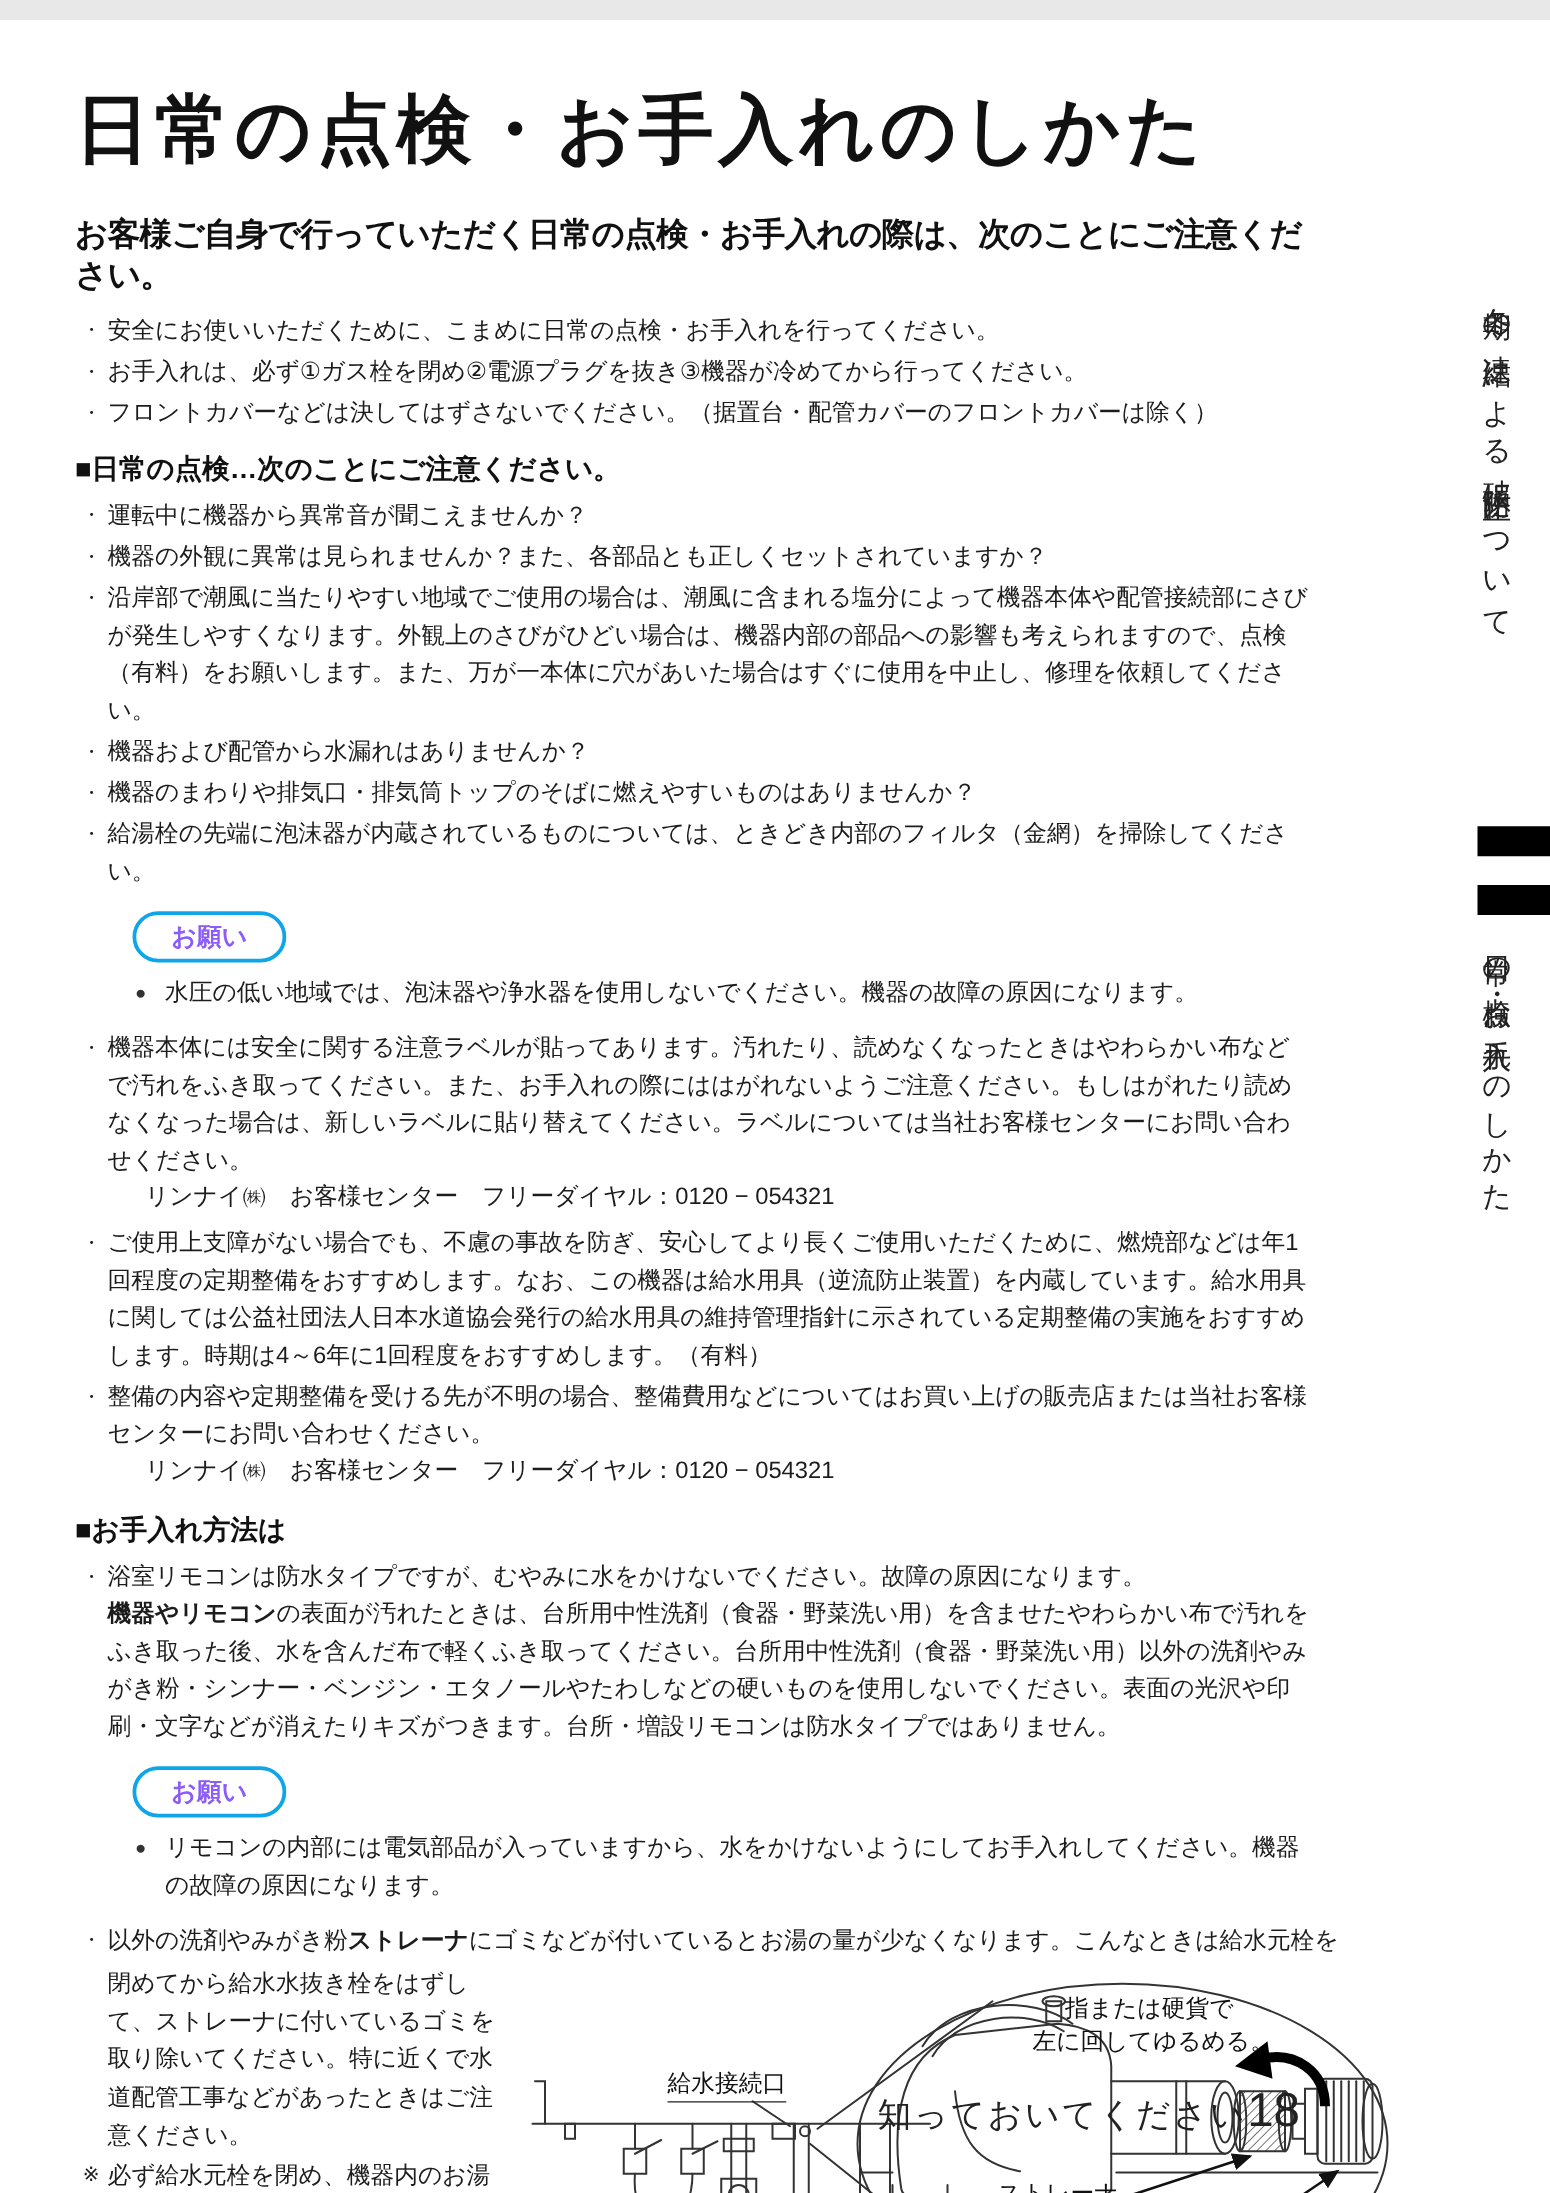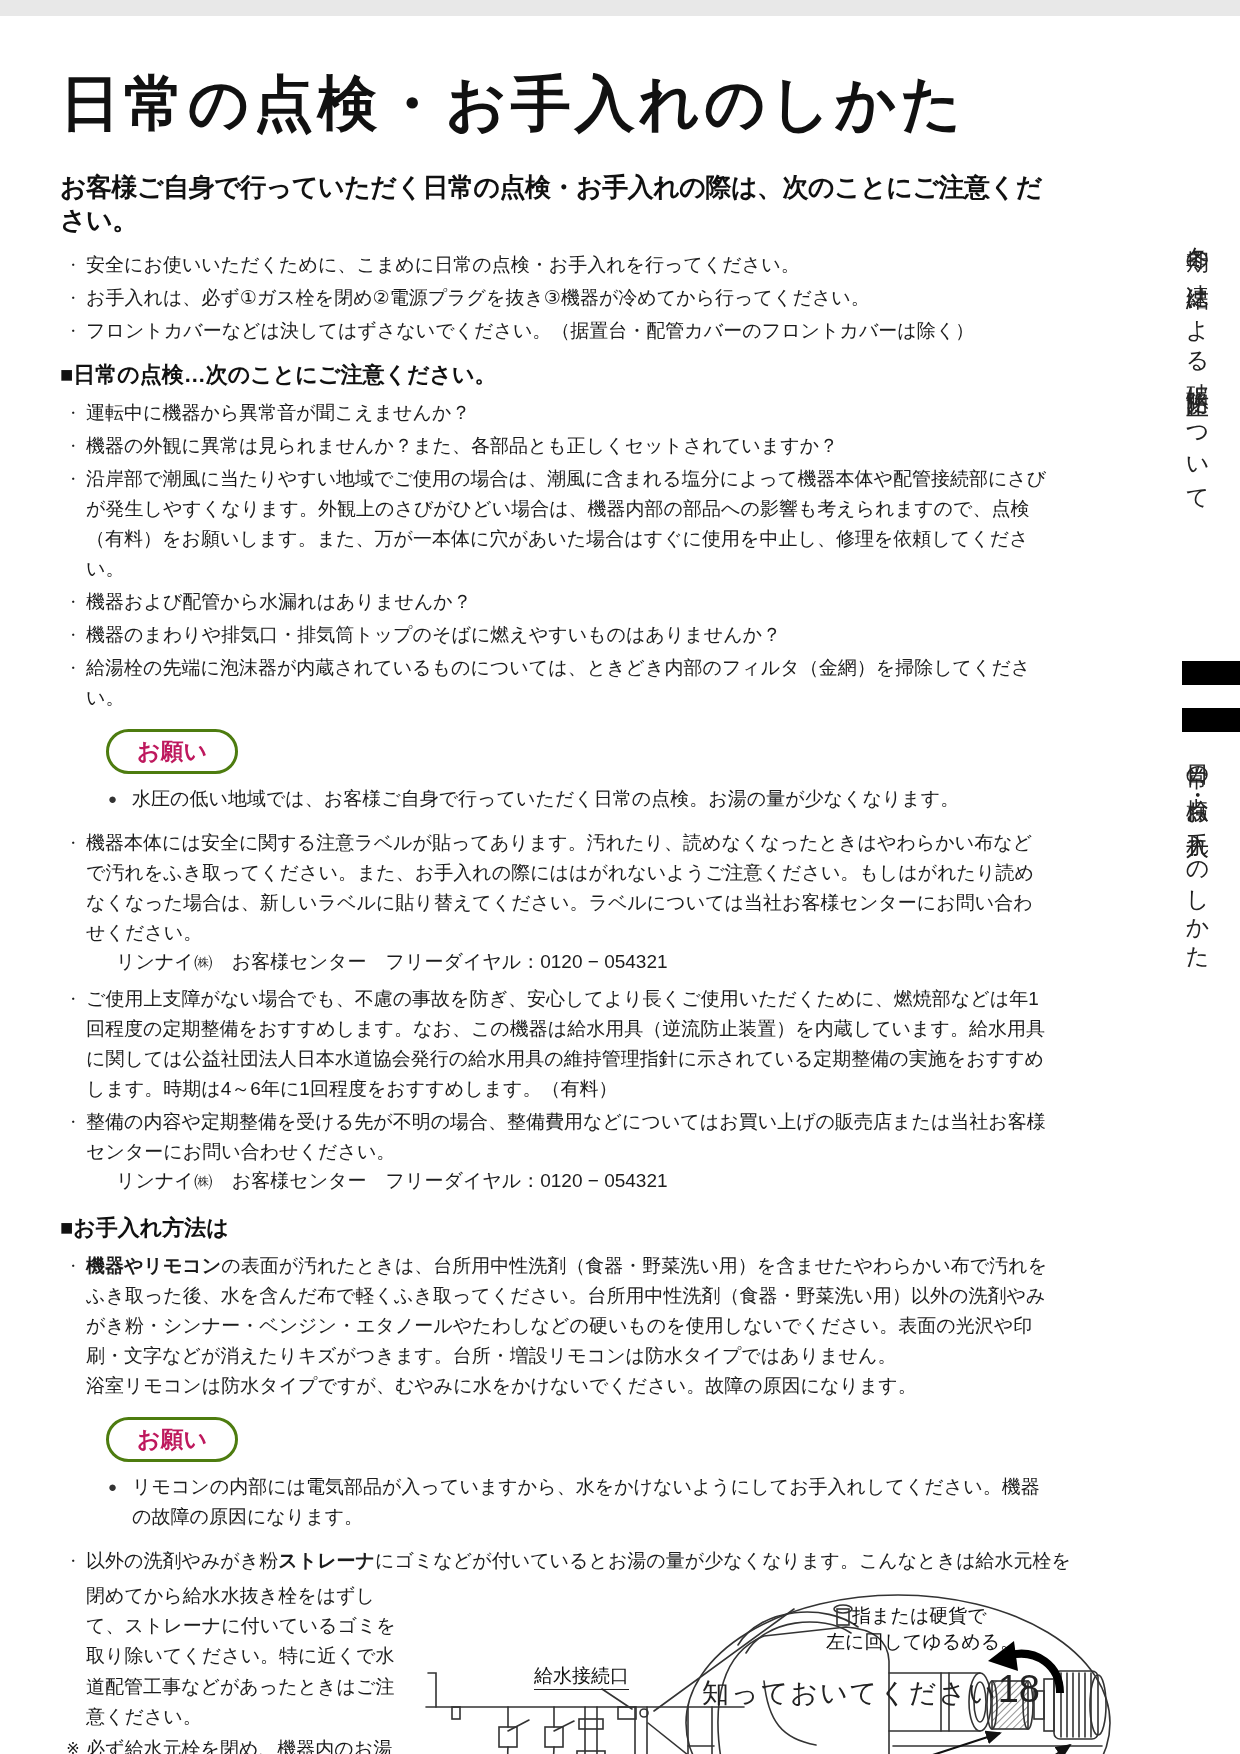--- a/index.html
+++ b/index.html
@@ -7,22 +7,22 @@
   .page{position:relative;width:1240px;height:1754px;background:#ffffff;margin:16px auto;
         font-family:"Liberation Sans","DejaVu Sans",sans-serif;color:#1c1c1c;overflow:hidden;}
   .content{position:absolute;left:60px;top:50px;width:990px;}
   h1.title{font-size:60px;font-weight:900;letter-spacing:4px;margin:0 0 30px 0;line-height:1.25;color:#111;}
   .lead{font-size:26px;font-weight:900;letter-spacing:-0.5px;margin:0 0 14px 0;line-height:1.25;color:#111;}
   .blist{margin:0 0 6px 0;}
   .b{display:flex;align-items:flex-start;margin:0 0 3px 0;font-size:19px;line-height:1.58;}
   .b .mk{width:26px;flex-shrink:0;text-align:center;font-size:15px;padding-top:3px;}
   .bc{flex:1;}
   h2.sec{font-size:22px;font-weight:800;margin:14px 0 8px 0;color:#111;}
-  .onegai{display:inline-block;border:3px solid #4d7c0f;border-radius:26px;padding:4px 28px;
-          font-size:23px;font-weight:800;margin:10px 0 8px 46px;color:#be185d;}
+  .onegai{display:inline-block;border:3px solid #0ea5e9;border-radius:26px;padding:4px 28px;
+          font-size:20px;font-weight:800;margin:10px 0 8px 46px;color:#8b5cf6;}
   .dot-item{display:flex;align-items:flex-start;margin:2px 0 14px 48px;font-size:19px;line-height:1.58;}
   .dot-item .mk{width:24px;flex-shrink:0;font-size:15px;padding-top:3px;color:#333;}
   .contact{font-size:19px;margin:0 0 4px 30px;line-height:1.5;}
   .bottom-row{display:flex;align-items:flex-start;margin-top:4px;}
   .leftcol{width:336px;flex-shrink:0;margin-left:-26px;font-size:19px;line-height:1.6;}
   .leftcol .cont{padding-left:26px;}
   .li2{display:flex;align-items:flex-start;margin-top:2px;}
   .li2 .mk2{width:26px;flex-shrink:0;text-align:center;font-size:16px;padding-top:2px;}
   .diagram{position:relative;width:720px;height:286px;flex-shrink:0;margin-top:0;}
   .diagram svg{position:absolute;left:0;top:0;}
@@ -92,21 +92,21 @@
         <div class="bc">給湯栓の先端に泡沫器が内蔵されているものについては、ときどき内部のフィルタ（金網）を掃除してください。</div>
       </div>
     </div>
 
     <div class="onegai">
       <span>お願い</span>
     </div>
 
     <div class="dot-item">
       <span class="mk">●</span>
-      <div>水圧の低い地域では、お客様ご自身で行っていただく日常の点検。お湯の量が少なくなります。</div>
+      <div>水圧の低い地域では、泡沫器や浄水器を使用しないでください。機器の故障の原因になります。</div>
     </div>
 
     <div class="blist">
       <div class="b">
         <span class="mk">・</span>
         <div class="bc">
           <div>機器本体には安全に関する注意ラベルが貼ってあります。汚れたり、読めなくなったときはやわらかい布などで汚れをふき取ってください。また、お手入れの際にははがれないようご注意ください。もしはがれたり読めなくなった場合は、新しいラベルに貼り替えてください。ラベルについては当社お客様センターにお問い合わせください。</div>
           <div class="contact">リンナイ㈱　お客様センター　フリーダイヤル：0120 − 054321</div>
         </div>
       </div>
@@ -122,22 +122,22 @@
         </div>
       </div>
     </div>
 
     <h2 class="sec">■お手入れ方法は</h2>
 
     <div class="blist">
       <div class="b">
         <span class="mk">・</span>
         <div class="bc">
+          <div>浴室リモコンは防水タイプですが、むやみに水をかけないでください。故障の原因になります。</div>
           <div><b>機器やリモコン</b><span>の表面が汚れたときは、台所用中性洗剤（食器・野菜洗い用）を含ませたやわらかい布で汚れをふき取った後、水を含んだ布で軽くふき取ってください。台所用中性洗剤（食器・野菜洗い用）以外の洗剤やみがき粉・シンナー・ベンジン・エタノールやたわしなどの硬いものを使用しないでください。表面の光沢や印刷・文字などが消えたりキズがつきます。台所・増設リモコンは防水タイプではありません。</span></div>
-          <div>浴室リモコンは防水タイプですが、むやみに水をかけないでください。故障の原因になります。</div>
         </div>
       </div>
     </div>
 
     <div class="onegai">
       <span>お願い</span>
     </div>
 
     <div class="dot-item">
       <span class="mk">●</span>

